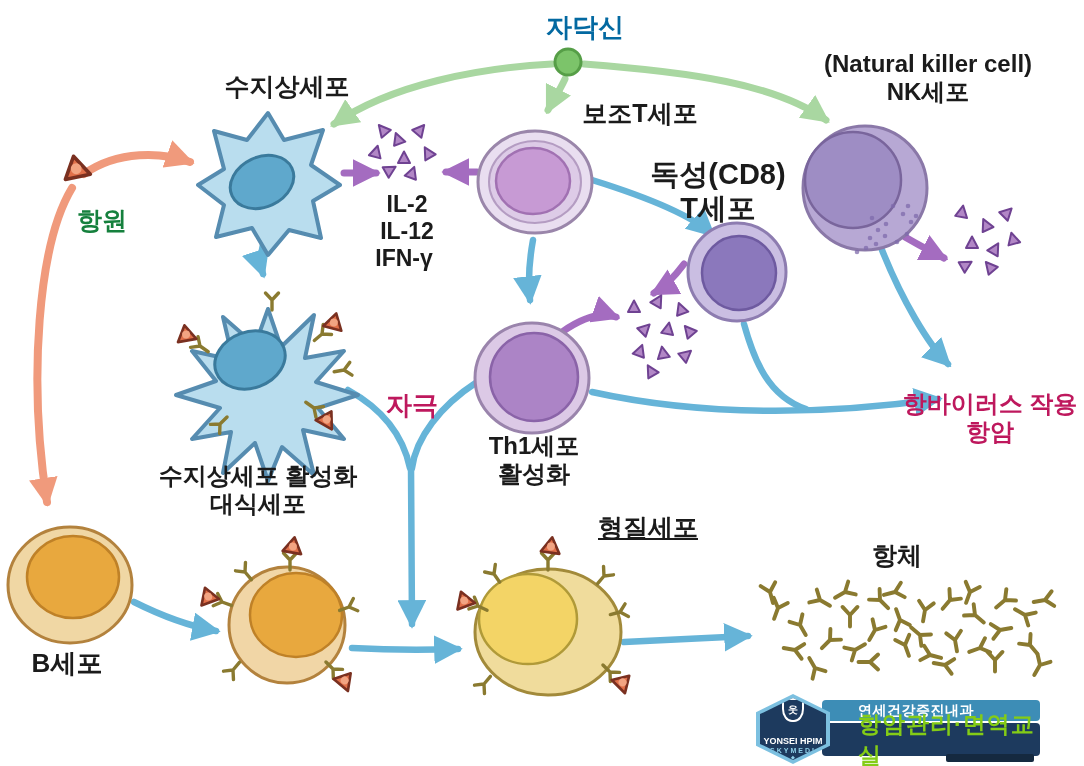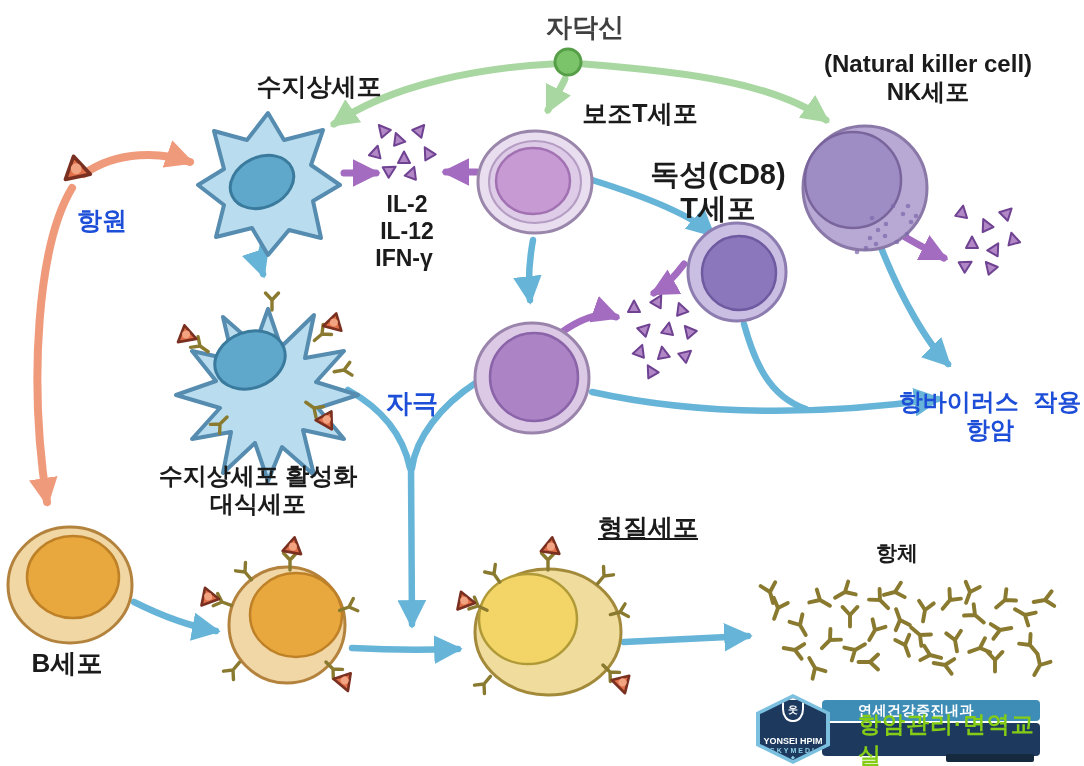--- a/index.html
+++ b/index.html
@@ -2,23 +2,23 @@
 <html><head>
 <meta charset="utf-8">
 <style>
   html,body{margin:0;padding:0;background:#fff;}
   .stage{position:relative;width:1084px;height:766px;background:#ffffff;overflow:hidden;
          font-family:"Liberation Sans",sans-serif;}
   .stage svg.art{position:absolute;left:0;top:0;}
   .lbl{position:absolute;transform:translateX(-50%);text-align:center;font-weight:700;
        color:#1b1b1b;line-height:1.18;white-space:nowrap;}
   .lbl .ln{display:block;}
-  .green{color:#404040;}
-  .orange{color:#1d4ed8;}
-  .bluetxt{color:#1d4ed8;font-family:Liberation Mono, monospace;}
+  .green{color:#0369a1;}
+  .orange{color:#15803d;}
+  .bluetxt{color:#be185d;}
   
   .logo{position:absolute;left:752px;top:686px;width:316px;height:78px;}
   .banner{position:absolute;left:70px;top:14px;width:218px;}
   .banner-top{height:21px;background:#3d8db6;border-radius:4px;display:flex;align-items:center;
       padding-left:36px;color:#fff;font-size:14px;font-weight:700;letter-spacing:.5px;}
   .banner-bottom{margin-top:2px;height:33px;background:#1d3a5e;border-radius:4px;display:flex;
       align-items:center;padding-left:36px;color:#84cc16;font-size:23px;font-weight:800;letter-spacing:1px;position:relative;}
   .banner-shadow{position:absolute;right:6px;bottom:-6px;width:88px;height:8px;background:#15293f;border-radius:2px;}
   .badge{position:absolute;left:4px;top:8px;width:74px;height:70px;
       clip-path:polygon(50% 0,100% 26%,100% 74%,50% 100%,0 74%,0 26%);background:#7cc0e0;}
@@ -254,46 +254,50 @@
     <use href="#yrec" transform="translate(995,660) scale(1.15)"></use>
     <use href="#yrec" transform="translate(1025,615) rotate(120) scale(1.15)"></use>
     <use href="#yrec" transform="translate(1030,645) rotate(-40) scale(1.15)"></use>
     <use href="#yrec" transform="translate(1045,600) rotate(80) scale(1.15)"></use>
     <use href="#yrec" transform="translate(770,592) rotate(-15) scale(1.15)"></use>
     <use href="#yrec" transform="translate(1040,665) rotate(30) scale(1.15)"></use>
   </g>
 </svg>
 
 <div class="lbl green" style="left:585px;top:12px;font-size:26px;">자닥신</div>
-<div class="lbl" style="left:287px;top:72px;font-size:25px;margin-left:32px;">수지상세포</div>
+<div class="lbl" style="left:287px;top:72px;font-size:25px;">수지상세포</div>
 <div class="lbl" style="left:640px;top:99px;font-size:25px;">보조T세포</div>
 <div class="lbl" style="left:928px;top:50px;font-size:24px;">
   <span class="ln">(Natural killer cell)</span>
   <span class="ln">NK세포</span>
 </div>
 <div class="lbl orange" style="left:102px;top:206px;font-size:25px;">항원</div>
 <div class="lbl" style="left:407px;top:191px;font-size:23px;">IL-2</div>
 <div class="lbl" style="left:407px;top:218px;font-size:23px;">IL-12</div>
 <div class="lbl" style="left:404px;top:245px;font-size:23px;">IFN-γ</div>
 <div class="lbl" style="left:718px;top:157px;font-size:29px;">
   <span class="ln">독성(CD8)</span>
   <span class="ln">T세포</span>
 </div>
 <div class="lbl" style="left:258px;top:462px;font-size:24px;">
   <span class="ln">수지상세포 활성화</span>
   <span class="ln">대식세포</span>
 </div>
 <div class="lbl bluetxt" style="left:412px;top:390px;font-size:26px;">자극</div>
+<div class="lbl" style="left:534px;top:432px;font-size:24px;">
+  <span class="ln">Th1세포</span>
+  <span class="ln">활성화</span>
+</div>
 <div class="lbl bluetxt" style="left:990px;top:390px;font-size:24px;">
   <span class="ln">항바이러스 작용</span>
   <span class="ln">항암</span>
 </div>
 <div class="lbl" style="left:67px;top:648px;font-size:26px;">B세포</div>
 <div class="lbl" style="left:648px;top:513px;font-size:25px;text-decoration:underline;">형질세포</div>
-<div class="lbl" style="left:897px;top:541px;font-size:21px;">항체</div>
+<div class="lbl" style="left:897px;top:541px;font-size:25px;">항체</div>
 
 <div class="logo">
   <div class="banner">
     <div class="banner-top">
       <span>연세건강증진내과</span>
     </div>
     <div class="banner-bottom">
       <span>항암관리·면역교실</span>
       <div class="banner-shadow"></div>
     </div>

